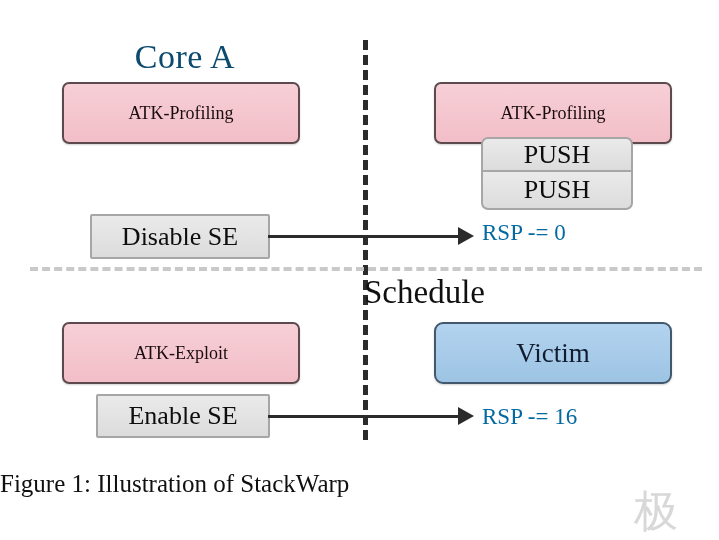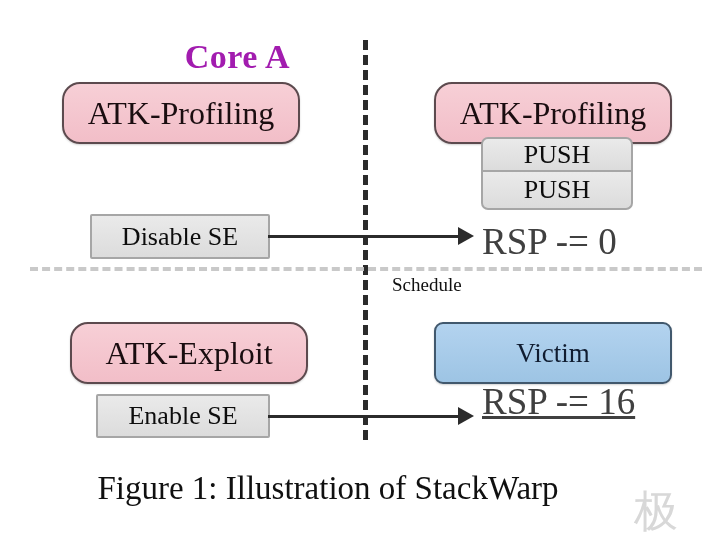--- a/index.html
+++ b/index.html
@@ -34,44 +34,43 @@
     top: 267px;
     width: 672px;
     height: 0;
     border-top: 4px dashed #c9c9c9;
   }
 
   
   .core-heading {
     position: absolute;
     font-size: 34px;
-    color: #a21caf;
+    color: #0c4a6e;
     letter-spacing: 0.5px;
     white-space: nowrap;
-    text-align: right;
-    font-weight: bold;
+    text-align: center;
   }
   #core-a-heading { left: 80px;  top: 38px; width: 210px; }
   #core-b-heading { left: 448px; top: 38px; width: 210px; }
 
   
   .box {
     position: absolute;
     box-sizing: border-box;
     display: flex;
     align-items: center;
     justify-content: center;
     white-space: nowrap;
   }
   .box-pink {
     background: linear-gradient(180deg, #f7cfd6 0%, #f2bec8 100%);
     border: 2px solid #5c4a4e;
-    border-radius: 18px;
+    border-radius: 7px;
     color: #1a0d10;
-    font-size: 32px;
+    font-size: 18px;
     box-shadow: 0 1px 2px rgba(0,0,0,0.18);
   }
   .box-gray {
     background: linear-gradient(180deg, #eaeaea 0%, #dcdcdc 100%);
     border: 2px solid #a6a6a6;
     border-radius: 2px;
     color: #0d0d0d;
     font-size: 26px;
   }
   .box-blue {
@@ -86,21 +85,21 @@
   
   #atk-profiling-a { left: 62px;  top: 82px;  width: 238px; height: 62px; }
   #disable-se-box  { left: 90px;  top: 214px; width: 180px; height: 45px; }
 
   #atk-profiling-b { left: 434px; top: 82px;  width: 238px; height: 62px; }
   #push-box-1      { left: 481px; top: 137px; width: 152px; height: 35px;
                      border-radius: 7px 7px 0 0; z-index: 3; }
   #push-box-2      { left: 481px; top: 172px; width: 152px; height: 38px;
                      border-radius: 0 0 7px 7px; border-top: none; z-index: 3; }
 
-  #atk-exploit     { left: 62px;  top: 322px; width: 238px; height: 62px; margin-left: 8px; }
+  #atk-exploit     { left: 62px;  top: 322px; width: 238px; height: 62px; }
   #enable-se-box   { left: 96px;  top: 394px; width: 174px; height: 44px; }
   #victim-box      { left: 434px; top: 322px; width: 238px; height: 62px; }
 
   
   .arrow-line {
     position: absolute;
     height: 0;
     border-top: 3px solid #2b2b2b;
   }
   #arrow-line-top    { left: 268px; top: 235px; width: 192px; }
@@ -112,43 +111,42 @@
     border-top: 9px solid transparent;
     border-bottom: 9px solid transparent;
     border-left: 16px solid #2b2b2b;
   }
   #arrow-head-top    { left: 458px; top: 227px; }
   #arrow-head-bottom { left: 458px; top: 407px; }
 
   
   .plain-label {
     position: absolute;
-    font-size: 37px;
-    color: #404040;
+    font-size: 23px;
+    color: #0369a1;
     white-space: nowrap;
   }
   #rsp-top    { left: 482px; top: 220px; }
-  #rsp-bottom { left: 482px; top: 380px; text-decoration: underline; }
+  #rsp-bottom { left: 482px; top: 404px; }
   #schedule-label {
     position: absolute;
-    left: 392px;
+    left: 364px;
     top: 274px;
-    font-size: 19px;
+    font-size: 33px;
     color: #101010;
     white-space: nowrap;
   }
 
   
   #caption {
     position: absolute;
     left: 0;
     top: 470px;
     width: 656px;
-    text-align: center;
-    font-size: 33px;
+    font-size: 25px;
     color: #101010;
     white-space: nowrap;
   }
 
   
   #watermark {
     position: absolute;
     left: 634px;
     top: 482px;
     font-size: 44px;

